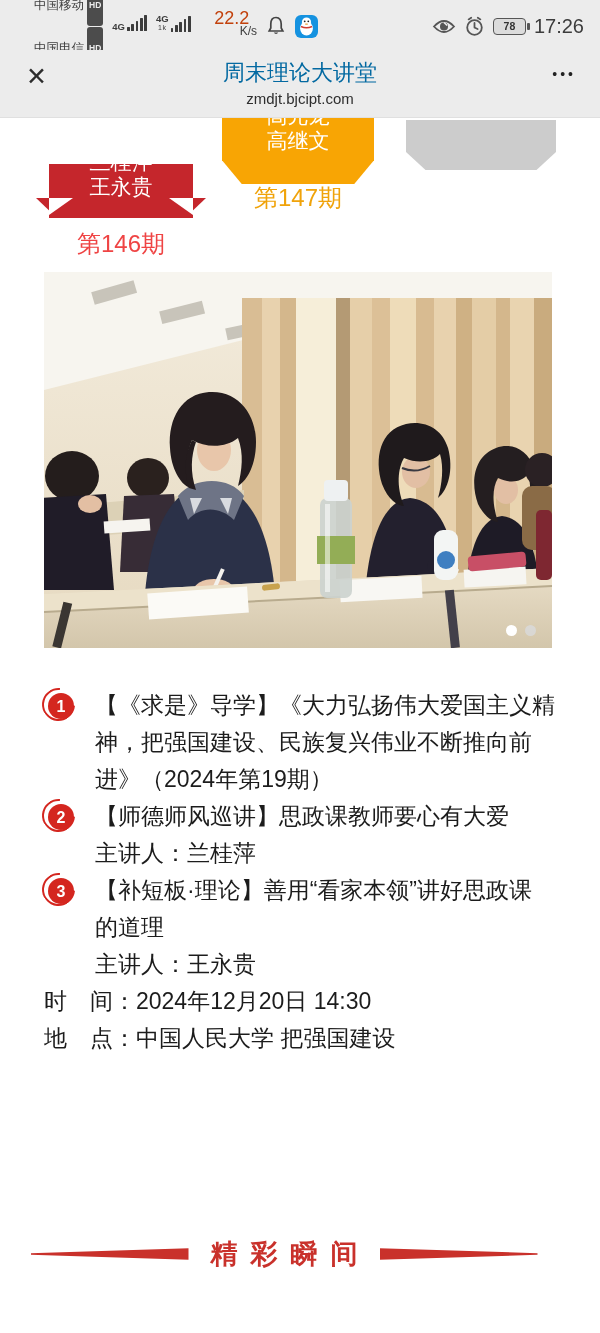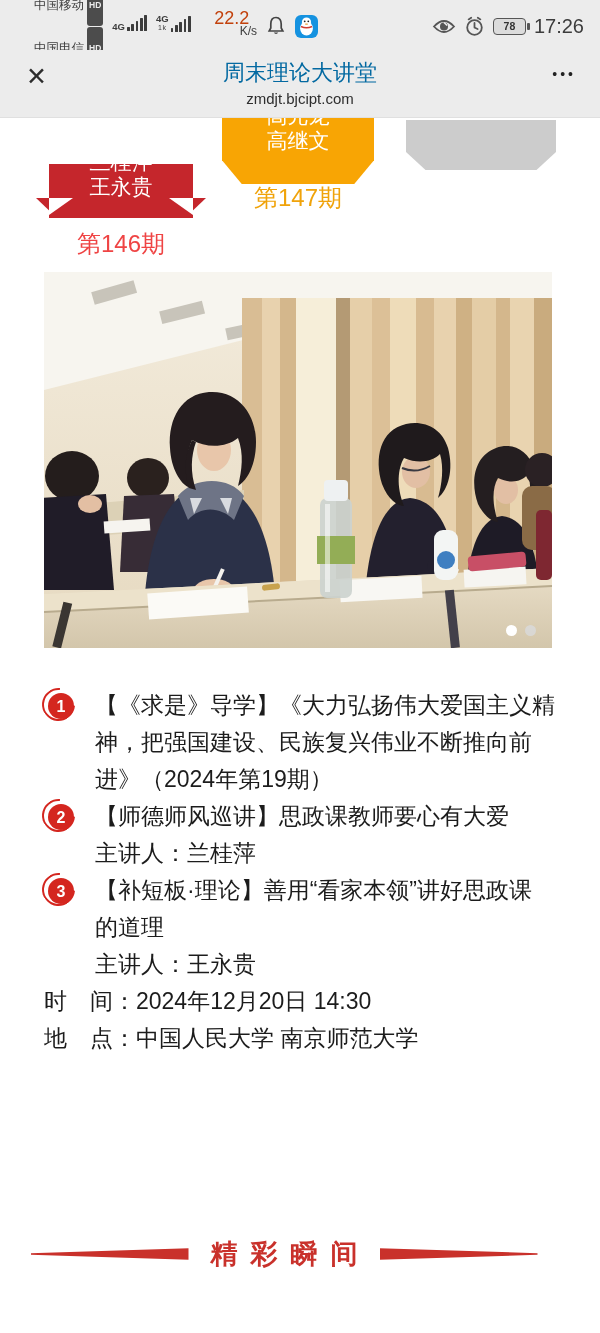--- a/index.html
+++ b/index.html
@@ -357,21 +357,21 @@
           <span class="dot-num">3</span>
         </span>
         <div>
           <div class="agenda-text">【补短板·理论】善用“看家本领”讲好思政课
 的道理</div>
           <div class="speaker-line">主讲人：王永贵</div>
         </div>
       </div>
 
       <div class="info-row">时　间：2024年12月20日 14:30</div>
-      <div class="info-row">地　点：中国人民大学 南京师范大学</div>
+      <div class="info-row">地　点：中国人民大学 把强国建设</div>
     </div>
 
     <div class="hl-header">
       <span class="hl-line l"></span>
       <span class="hl-title">精彩瞬间</span>
       <span class="hl-line r"></span>
     </div>
 
   </div>
 </div>

